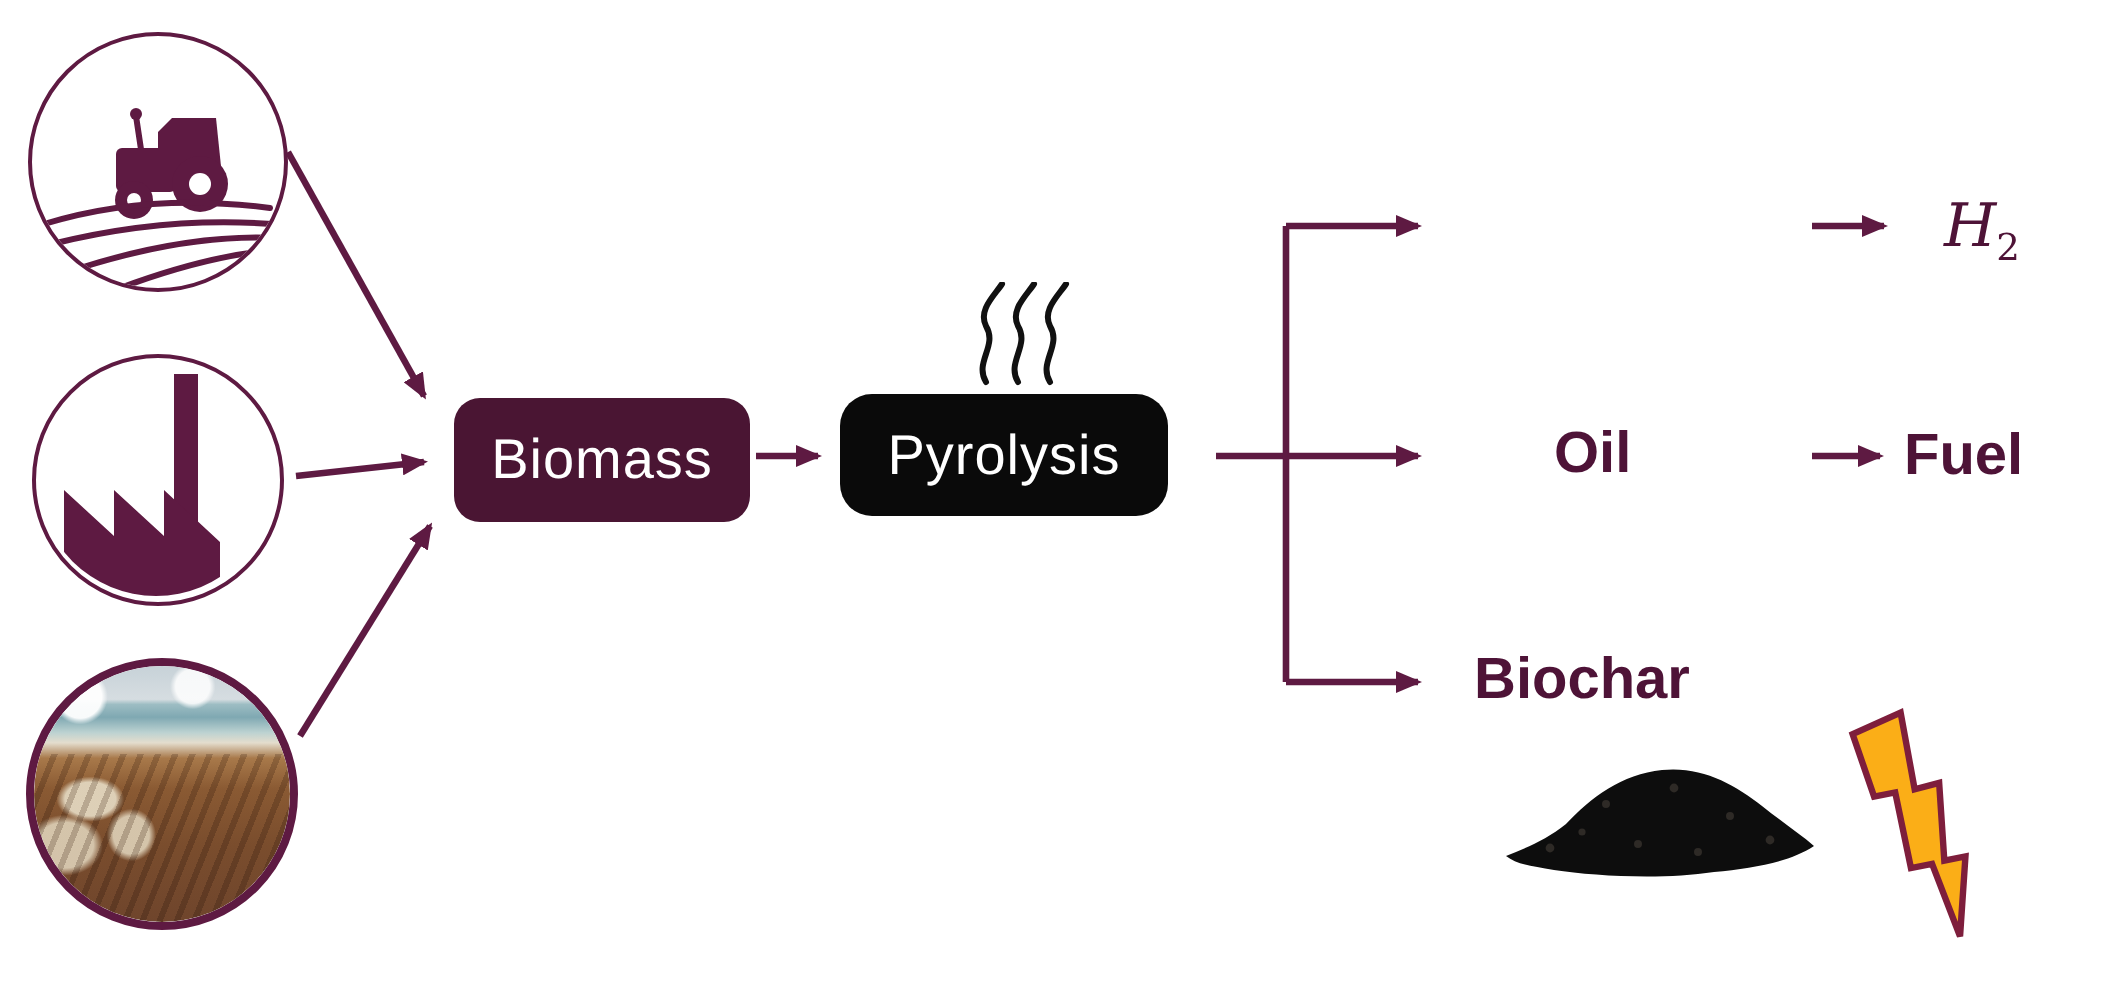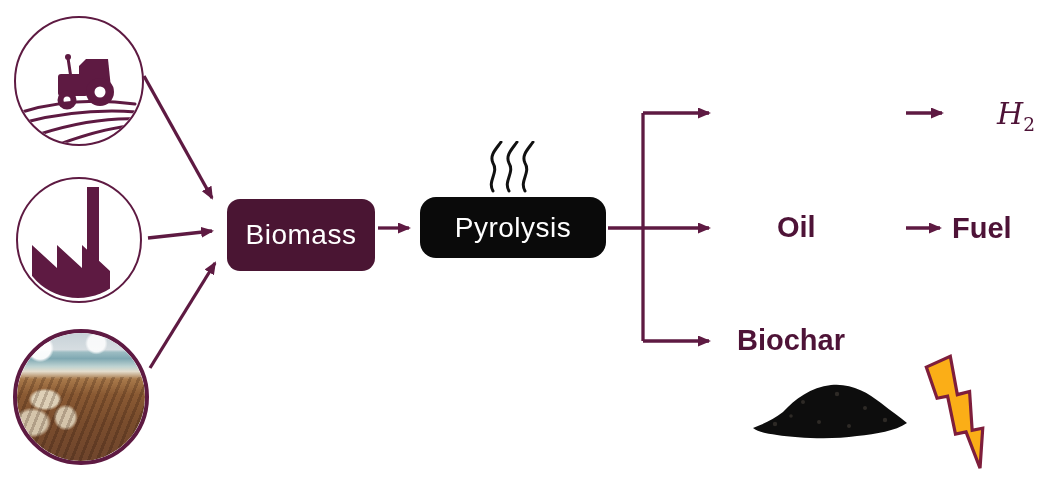--- a/index.html
+++ b/index.html
@@ -35,22 +35,22 @@
   .beach-texture{
     position:absolute;left:0;right:0;top:34%;bottom:0;
     background:repeating-linear-gradient(112deg, rgba(60,32,12,.22) 0 3px, rgba(0,0,0,0) 3px 8px);
     mix-blend-mode:multiply;
   }
   
   .node-box{
     position:absolute;display:flex;align-items:center;justify-content:center;
     color:#ffffff;font-size:28px;letter-spacing:.5px;
   }
-  #biomass-box{left:227px;top:199px;width:148px;height:72px;background:#4A1533;border-radius:13px;}
-  #pyrolysis-box{left:420px;top:197px;width:186px;height:61px;background:#0A0A0A;border-radius:16px;}
+  #biomass-box{left:227px;top:199px;width:148px;height:62px;background:#4A1533;border-radius:13px;}
+  #pyrolysis-box{left:420px;top:197px;width:164px;height:61px;background:#0A0A0A;border-radius:16px;}
   
   .out-label{position:absolute;font-weight:bold;font-size:29px;color:#4E1337;}
   .plain-label{position:absolute;font-weight:normal;font-size:29px;color:#4E1337;}
   .math-label{
     position:absolute;font-family:"DejaVu Serif",serif;font-style:italic;
     font-size:30px;color:#4E1337;
   }
   .math-label sub{font-size:0.62em;font-style:normal;font-family:"DejaVu Serif",serif;}
   svg{display:block;}
 </style>
@@ -133,21 +133,21 @@
     </g>
   </svg>
 
   <div class="node-box" id="biomass-box">
     <span>Biomass</span>
   </div>
   <div class="node-box" id="pyrolysis-box">
     <span>Pyrolysis</span>
   </div>
 
-  <div class="math-label" style="left:972px;top:96px;margin-left:25px;">
+  <div class="math-label" style="left:972px;top:96px;">
     <span>H</span><sub>2</sub>
   </div>
 
   <div class="out-label" style="left:777px;top:211px;">Oil</div>
   <div class="plain-label" style="left:952px;top:212px;font-weight:bold;">Fuel</div>
 
   <div class="out-label" style="left:737px;top:324px;text-align:right;">Biochar</div>
 
   <svg class="abs" style="left:745px;top:372px;" width="168" height="72" viewBox="0 0 168 72">
     <path d="M8,56 C18,52 28,48 38,40 C50,27 66,15 86,13

